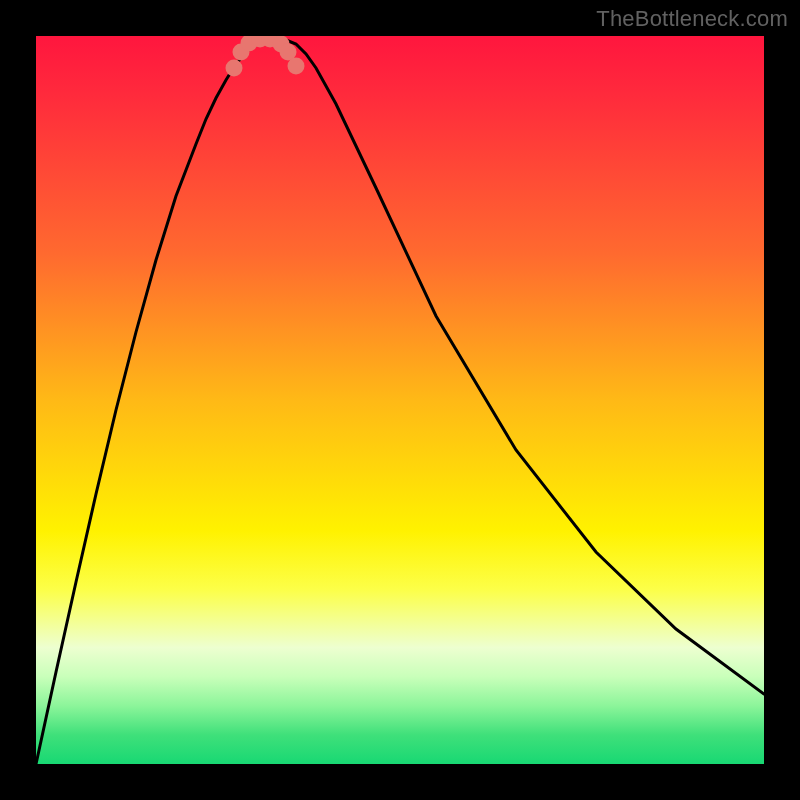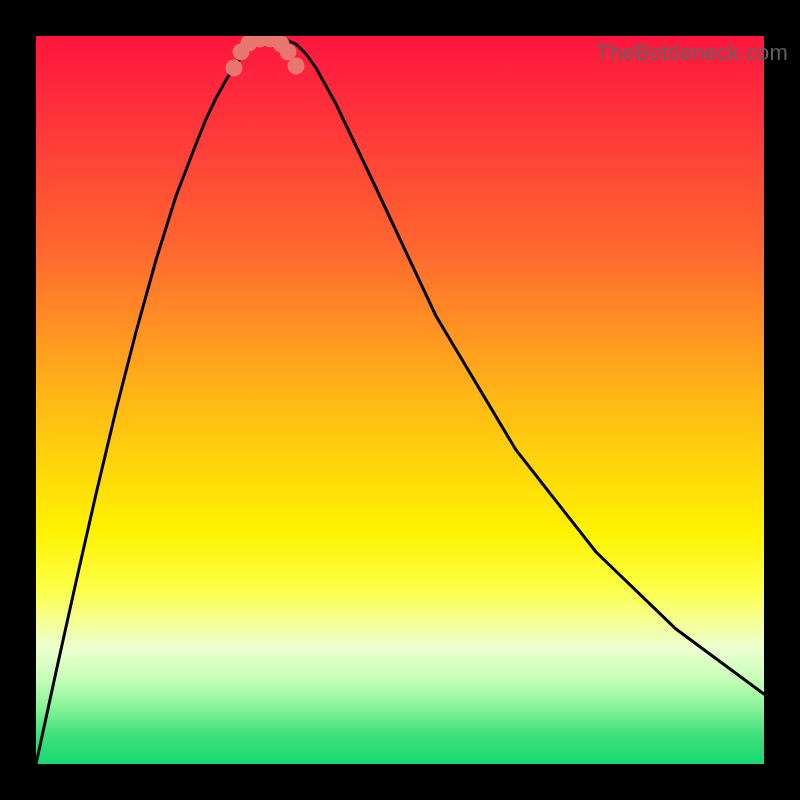--- a/index.html
+++ b/index.html
@@ -13,21 +13,20 @@
   }
   .watermark {
     position: absolute;
     top: 6px;
     right: 12px;
     color: #616161;
     font-size: 22px;
     font-weight: 500;
     z-index: 10;
     letter-spacing: 0.2px;
-    margin-top: 34px;
   }
   .plot-area {
     position: absolute;
     left: 36px;
     top: 36px;
     width: 728px;
     height: 728px;
     background: linear-gradient(to bottom,
       #ff163e 0%,
       #ff2a3c 8%,

